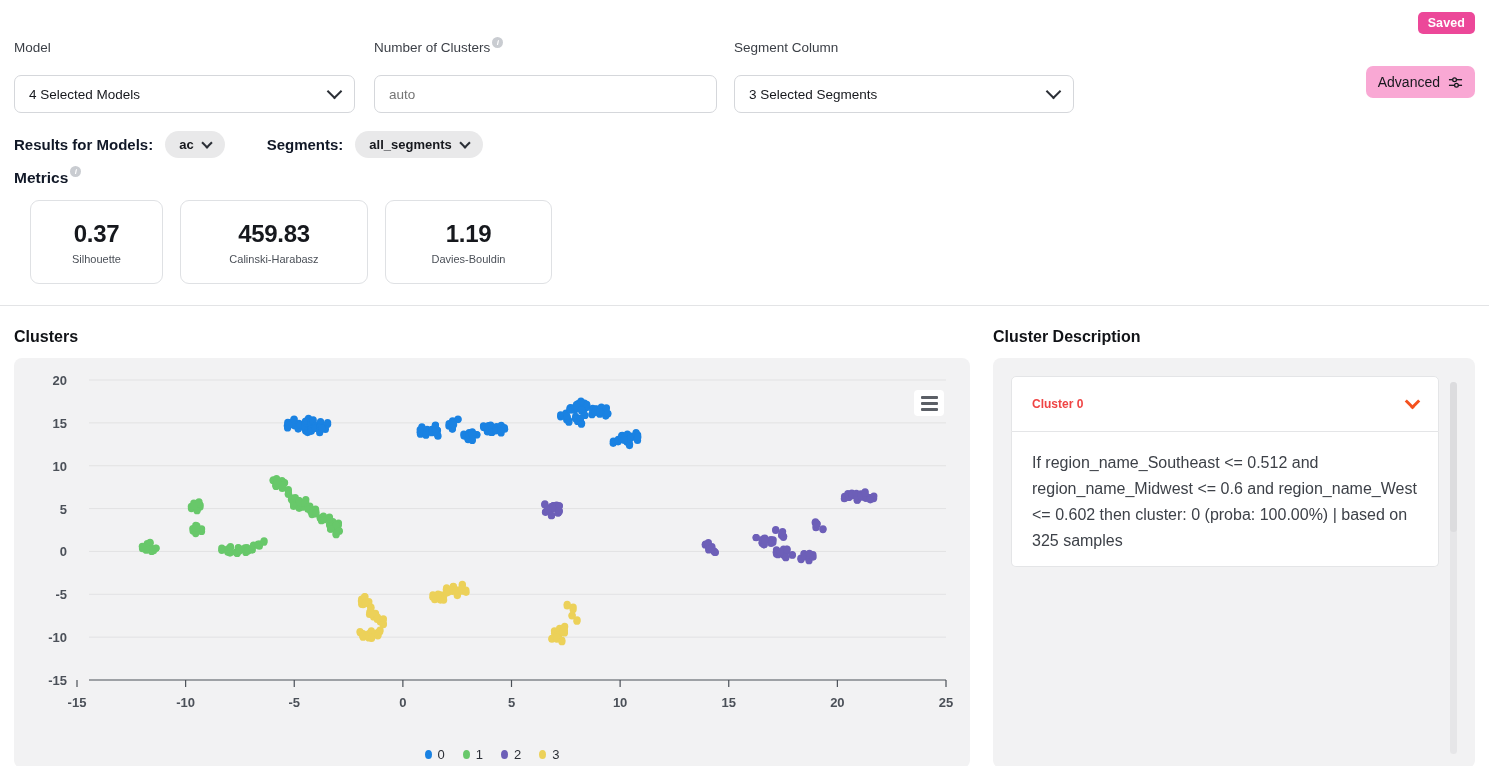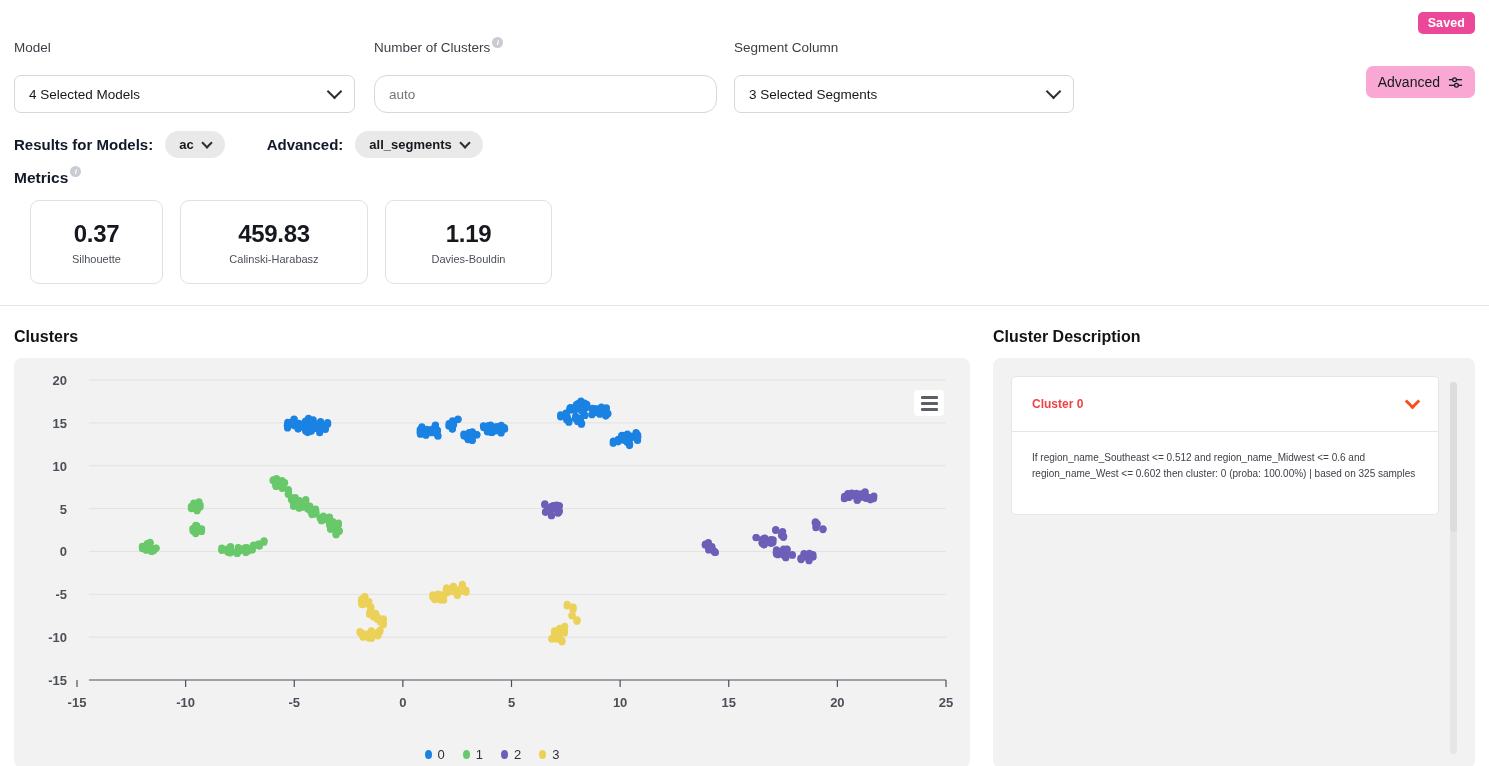--- a/index.html
+++ b/index.html
@@ -123,22 +123,22 @@
     height: 56px; display: flex; align-items: center; justify-content: space-between;
     padding: 0 20px; cursor: pointer;
   }
   .acc-title { color: #ef4444; font-size: 12px; font-weight: bold; }
   .acc-chev {
     width: 11px; height: 11px; border-right: 3px solid #f4511e;
     border-bottom: 3px solid #f4511e; transform: rotate(45deg); margin-top: -6px;
   }
   .acc-body {
     background: #fff; border: 1px solid #e4e5e7; border-top: none;
-    border-radius: 0 0 5px 5px; padding: 18px 20px 32px 20px;
-    font-size: 10px; line-height: 1.62; color: #3d4148;
+    border-radius: 0 0 5px 5px; padding: 18px 20px 12px 20px;
+    font-size: 16px; line-height: 1.62; color: #3d4148;
   }
   .desc-scroll-track {
     position: absolute; top: 24px; right: 18px; width: 7px; height: 372px;
     background: #e6e6e8; border-radius: 4px;
   }
   .desc-scroll-thumb {
     position: absolute; top: 0; left: 0; width: 7px; height: 150px;
     background: #dcdcde; border-radius: 4px;
   }
 </style>
@@ -157,21 +157,21 @@
         <span>4 Selected Models</span>
         <span class="chev"></span>
       </div>
     </div>
 
     <div class="field" style="left:374px; top:0; width:343px;">
       <div class="field-label">
         <span>Number of Clusters</span>
         <span class="info-dot">i</span>
       </div>
-      <input class="input-box" style="width: 343px; border-radius: 13px;" placeholder="auto">
+      <input class="input-box" style="width: 343px;" placeholder="auto">
     </div>
 
     <div class="field" style="left:734px; top:0; width:340px;">
       <div class="field-label">Segment Column</div>
       <div class="select-box">
         <span>3 Selected Segments</span>
         <span class="chev"></span>
       </div>
     </div>
   </div>
@@ -187,21 +187,21 @@
       <circle cx="9" cy="11" r="2" fill="none" stroke="#16181d" stroke-width="1.4"></circle>
     </svg>
   </button>
 
   <div class="results-row">
     <span>Results for Models:</span>
     <span class="pill">
       <span>ac</span>
       <span class="chev"></span>
     </span>
-    <span class="seg-label">Advanced:</span>
+    <span class="seg-label">Segments:</span>
     <span class="pill">
       <span>all_segments</span>
       <span class="chev"></span>
     </span>
   </div>
 
   <div class="metrics-title">
     <span>Metrics</span>
     <span class="info-dot">i</span>
   </div>

